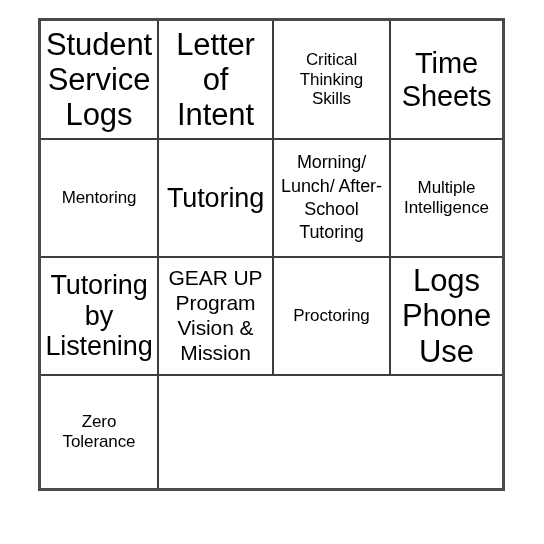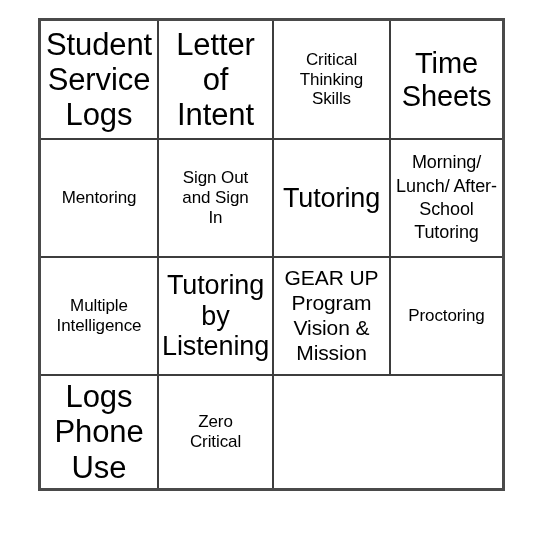--- a/index.html
+++ b/index.html
@@ -78,25 +78,20 @@
 Thinking
 Skills</span>
     </div>
     <div class="bingo-cell fs-xxl">
       <span class="cell-text">Time
 Sheets</span>
     </div>
     <div class="bingo-cell fs-md">
       <span class="cell-text">Mentoring</span>
     </div>
-    <div class="bingo-cell fs-md">
-      <span class="cell-text">Sign Out
-and Sign
-In</span>
-    </div>
     <div class="bingo-cell fs-lg">
       <span class="cell-text">Tutoring</span>
     </div>
     <div class="bingo-cell fs-xs">
       <span class="cell-text">Morning/
 Lunch/ After-
 School
 Tutoring</span>
     </div>
     <div class="bingo-cell fs-md">
@@ -117,15 +112,15 @@
     <div class="bingo-cell fs-md">
       <span class="cell-text">Proctoring</span>
     </div>
     <div class="bingo-cell fs-xl">
       <span class="cell-text">Logs
 Phone
 Use</span>
     </div>
     <div class="bingo-cell fs-md">
       <span class="cell-text">Zero
-Critical</span>
+Tolerance</span>
     </div>
   </div>
 
 </body></html>

